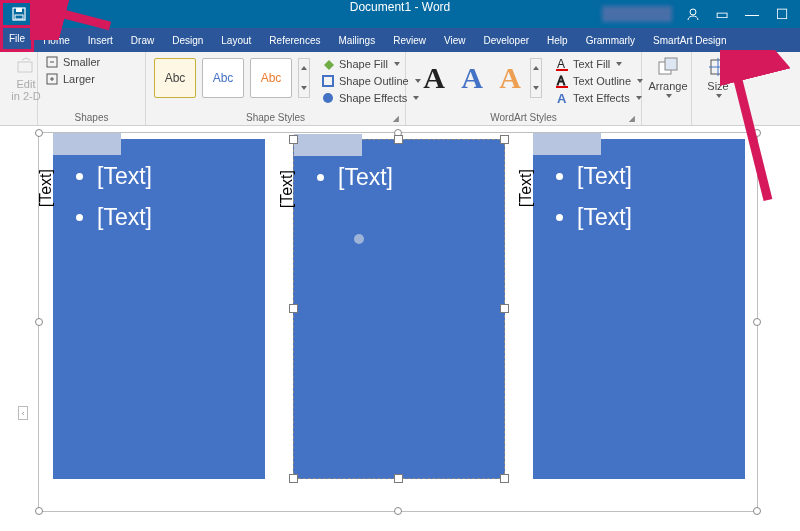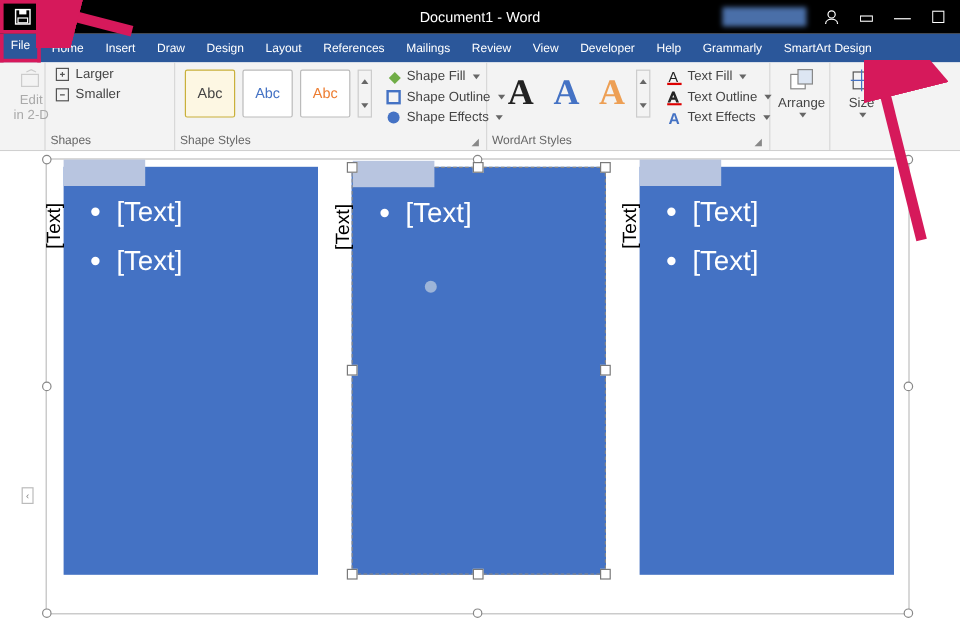--- a/index.html
+++ b/index.html
@@ -1,29 +1,29 @@
 <!DOCTYPE html>
 <html><head>
 <meta charset="utf-8">
 <style>
 *{box-sizing:border-box;margin:0;padding:0;font-family:"Segoe UI",Arial,sans-serif}
 body{background:#fff;width:800px;height:531px;overflow:hidden;position:relative}
-.titlebar{height:28px;background:#000000;color:#fff;display:flex;align-items:center;position:relative}
+.titlebar{height:28px;background:#0369a1;color:#fff;display:flex;position:relative}
 .save-icon{width:38px;height:28px;display:flex;align-items:center;justify-content:center;border:3px solid #d6195b;box-sizing:border-box}
 .title-text{position:absolute;left:50%;transform:translateX(-50%);font-size:12px;color:#fff}
 .title-right{margin-left:auto;display:flex;align-items:center;gap:14px;padding-right:10px}
 .blur-box{width:70px;height:16px;background:#4a6fa8;filter:blur(2px)}
 .win-btn{color:#fff;font-size:14px;width:16px;text-align:center}
 .tabs{height:24px;background:#2b579a;display:flex;align-items:stretch;color:#fff;font-size:10px}
 .tab{padding:0 9px;display:flex;align-items:center;cursor:pointer;white-space:nowrap}
 .tab.file{border:3px solid #d6195b;border-top:none;padding:0 6px}
 .ribbon{height:74px;background:#f3f3f3;border-bottom:1px solid #d0d0d0;display:flex;font-size:11px;color:#444}
 .rgroup{border-right:1px solid #d8d8d8;display:flex;flex-direction:column;padding:2px 4px 0}
 .rgroup-body{flex:1;display:flex;align-items:flex-start;gap:4px}
-.rgroup-label{font-size:10px;color:#666;padding-bottom:2px;position:relative}
+.rgroup-label{text-align:center;font-size:10px;color:#666;padding-bottom:2px;position:relative}
 .corner{position:absolute;right:2px;bottom:2px;font-size:8px;color:#888}
 .vstack{display:flex;flex-direction:column;gap:1px}
 .hitem{display:flex;align-items:center;gap:4px;padding:1px 3px;white-space:nowrap;font-size:11px}
 .bigbtn{display:flex;flex-direction:column;align-items:center;justify-content:center;width:44px;padding:2px;font-size:11px;text-align:center;gap:2px}
 .edit2d{color:#aaa}
 .abc-box{width:42px;height:40px;border:1px solid #bbb;border-radius:2px;display:flex;align-items:center;justify-content:center;font-size:12px;background:#fff}
 .abc-box.sel{border:1px solid #c9b03a;background:#fdf7e3}
 .abc-boxes{display:flex;gap:6px;align-items:center;padding:4px}
 .wa-boxes{display:flex;gap:2px;padding:2px 6px;align-items:center}
 .wa-a{width:36px;height:44px;display:flex;align-items:center;justify-content:center;font-family:Georgia,serif;font-size:30px;font-weight:bold}
@@ -97,30 +97,30 @@
     </div>
   </div>
 
   <div class="rgroup" style="width:108px">
     <div class="rgroup-body">
         <div class="vstack">
       <div class="hitem">
             <svg class="ico">
               <rect x="2" y="2" width="10" height="10" fill="none" stroke="#555"></rect>
               <line x1="5" y1="7" x2="9" y2="7" stroke="#555"></line>
-              <line x1="7" y1="5" x2="7" y2="9" stroke="#555"></line>
-            </svg>
-            <span>Larger</span>
+            </svg>
+            <span>Smaller</span>
           </div>
       <div class="hitem">
             <svg class="ico">
               <rect x="2" y="2" width="10" height="10" fill="none" stroke="#555"></rect>
               <line x1="5" y1="7" x2="9" y2="7" stroke="#555"></line>
-            </svg>
-            <span>Smaller</span>
+              <line x1="7" y1="5" x2="7" y2="9" stroke="#555"></line>
+            </svg>
+            <span>Larger</span>
           </div>
     </div>
       </div>
     <div class="rgroup-label">Shapes</div>
   </div>
 
   <div class="rgroup" style="width:260px">
     <div class="rgroup-body">
       <div class="abc-boxes">
         <div class="abc-box sel">Abc</div>

